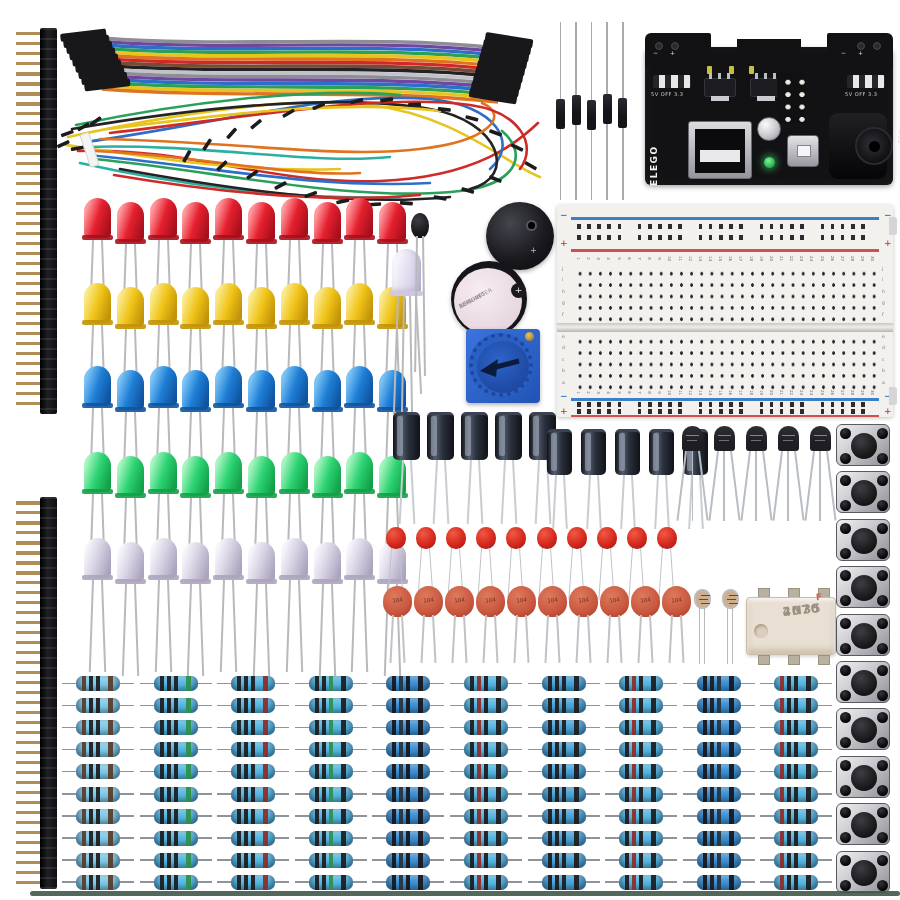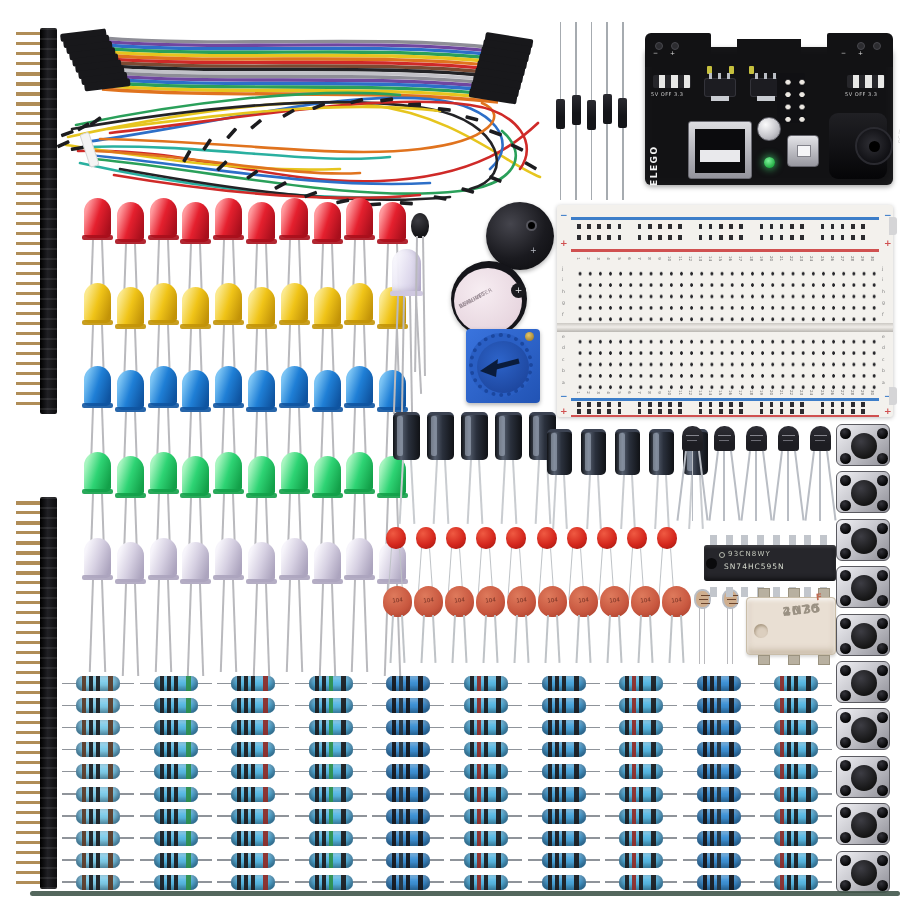--- a/index.html
+++ b/index.html
@@ -1011,29 +1011,20 @@
         <div style="position: absolute; left: 0px; top: 0px; width: 17px; height: 20px; border-radius: 45%; background: rgb(207, 174, 142); border: 2px solid rgb(185, 189, 196);">
           <div style="position: absolute; left: 5px; top: 4px; width: 9px; height: 1.3px; background: rgb(106, 69, 46);"></div>
           <div style="position: absolute; left: 3px; top: 8px; width: 9px; height: 1.3px; background: rgb(106, 69, 46);"></div>
           <div style="position: absolute; left: 5px; top: 12px; width: 9px; height: 1.3px; background: rgb(106, 69, 46);"></div>
         </div>
         <div style="position: absolute; left: 5px; top: 19px; width: 1.4px; height: 56px; background: rgb(185, 185, 189);"></div>
         <div style="position: absolute; left: 10px; top: 19px; width: 1.4px; height: 56px; background: rgb(185, 185, 189);"></div>
       </div>
     </div>
 
-  <div id="ic1">
-    <div class="ic1-pins" style="top:0;"></div>
-    <div class="ic1-body"></div>
-    <div class="ic1-notch"></div>
-    <div class="ic1-logo"></div>
-    <div class="ic1-l1">93CN8WY</div>
-    <div class="ic1-l2">SN74HC595N</div>
-    <div class="ic1-pins" style="top:52px;"></div>
-  </div>
 
   <div id="ic2">
     <div class="ic2-pin" style="left:12px;top:0;"></div>
     <div class="ic2-pin" style="left:42px;top:0;"></div>
     <div class="ic2-pin" style="left:72px;top:0;"></div>
     <div class="ic2-body"></div>
     <div class="ic2-dimple"></div>
     <div class="ic2-logo">F</div>
     <div class="ic2-txt">
       <div>4N35</div>

